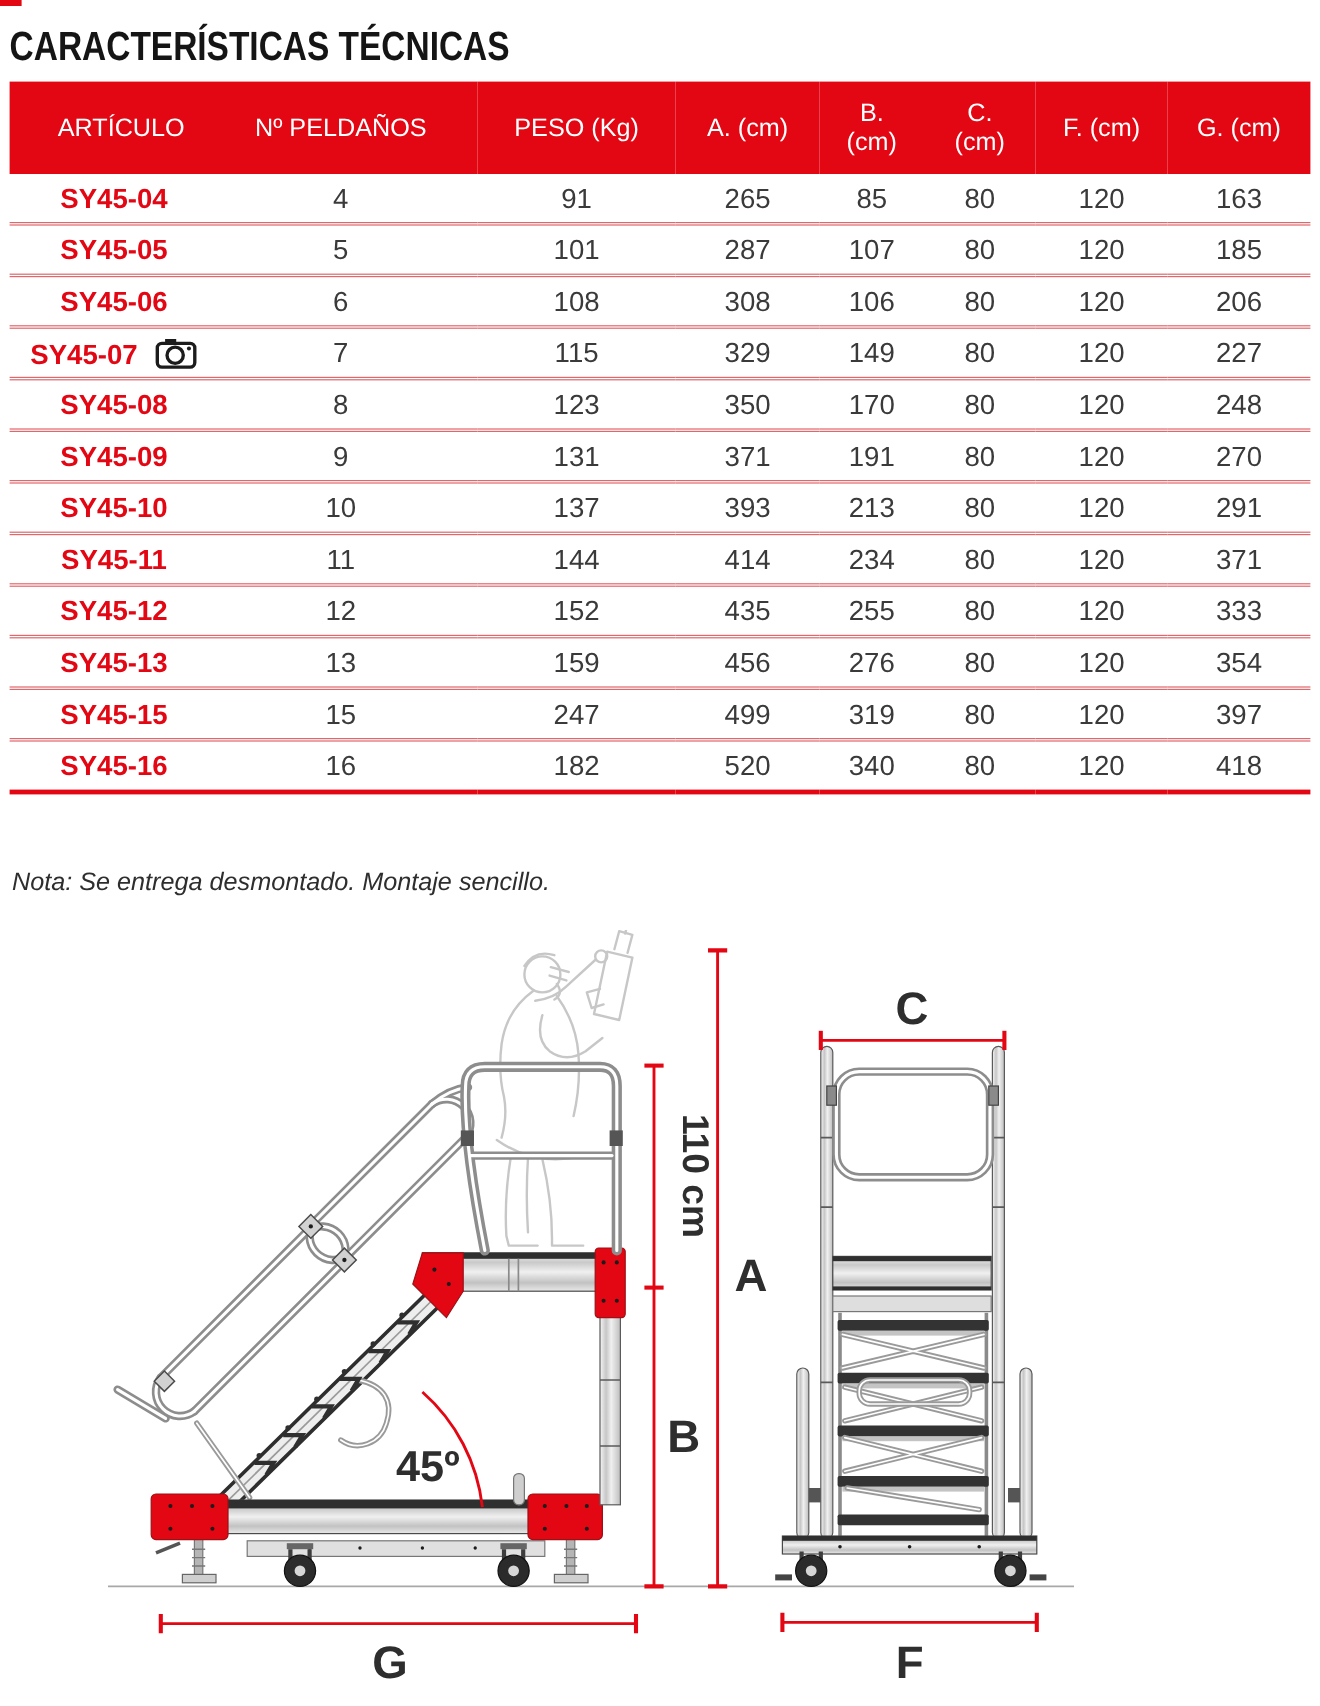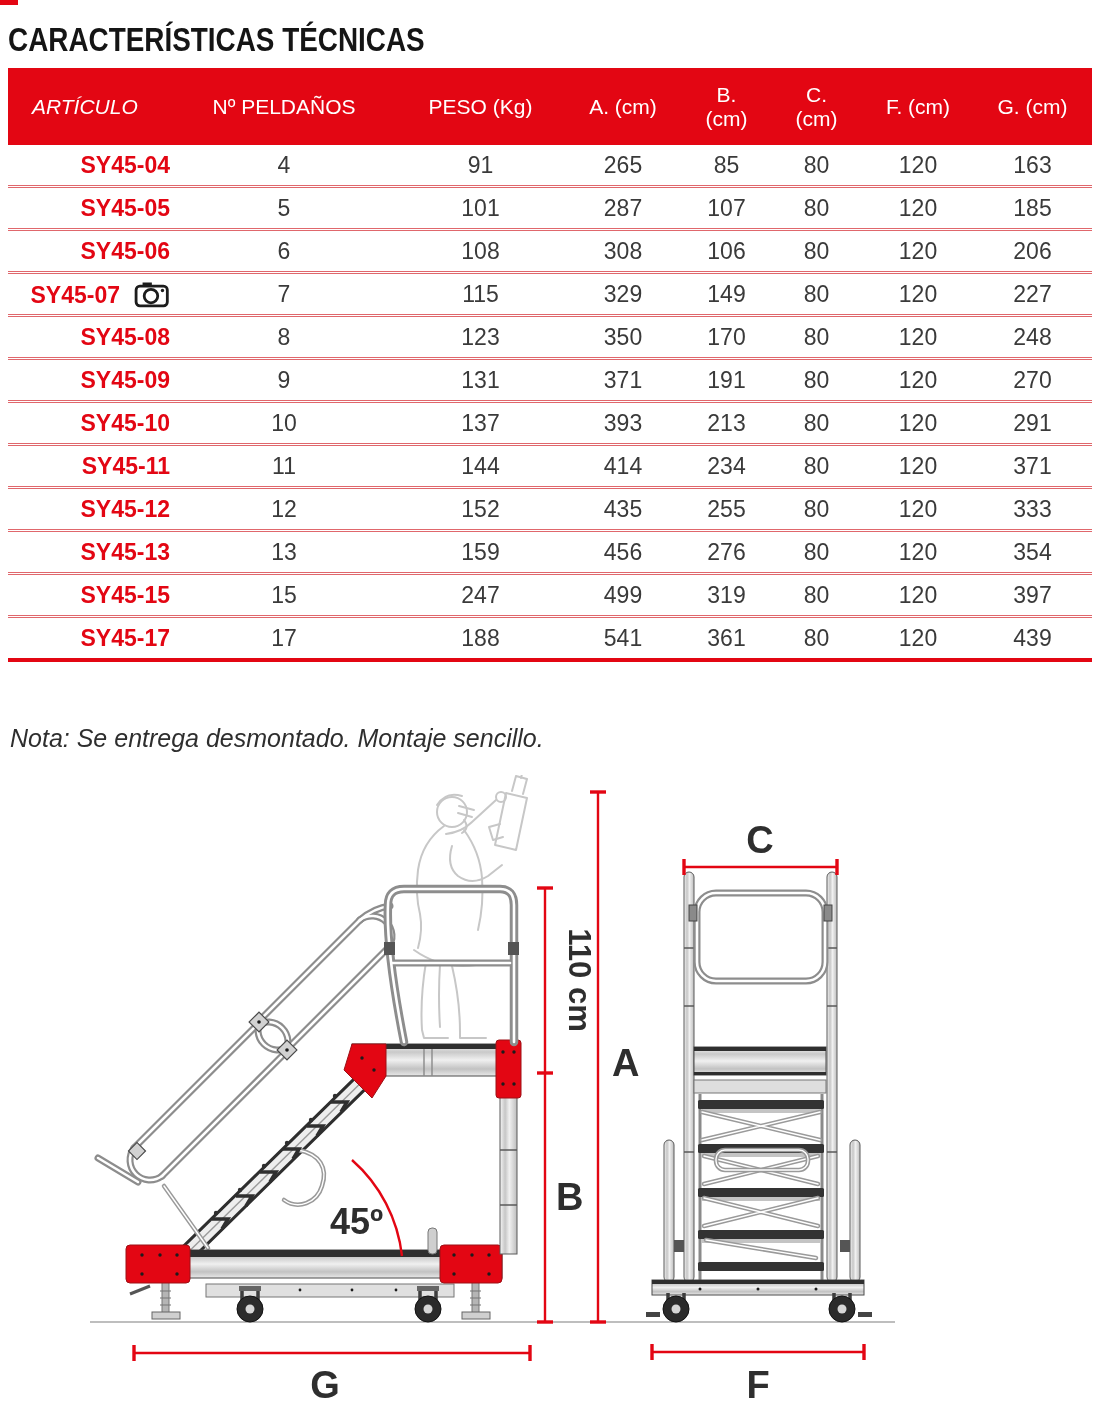--- a/index.html
+++ b/index.html
@@ -15,32 +15,32 @@
   }
   table.spec{
     position:absolute;top:68px;left:8px;width:1084px;
     border-collapse:collapse;table-layout:fixed;
   }
   table.spec thead th{
     background:#E30613;color:#ffffff;font-weight:normal;font-size:21px;
     height:77px;vertical-align:middle;text-align:center;
     white-space:pre-line;line-height:1.12;padding:0;
   }
-  table.spec thead th.first{text-align:left;padding-left:24px;font-style:italic;}
+  table.spec thead th.first{text-align:center;padding-left:24px;}
   table.spec tbody td{
     height:40px;text-align:center;font-size:23px;color:#3a3a3a;
     border-bottom:3px double #E0676C;padding:0;vertical-align:middle;
   }
-  table.spec tbody td.first{text-align:right;padding-left:12px;}
+  table.spec tbody td.first{text-align:center;padding-left:12px;}
   table.spec tbody tr:last-child td{border-bottom:4px solid #E30613;}
   .code{color:#E30613;font-weight:bold;font-size:23px;}
   .cam{display:inline-block;margin-left:14px;vertical-align:-5px;line-height:0;}
   .note{
     position:absolute;top:724px;left:10px;margin:0;
-    font-style:italic;font-size:25px;color:#2e2e2e;
+    font-style:italic;font-size:21px;color:#2e2e2e;
   }
   svg.diagram{position:absolute;top:775px;left:0;}
   
   .to{fill:none;stroke:#8d8d8d;stroke-width:7;stroke-linecap:round;stroke-linejoin:round}
   .tw{stroke-width:8.5}
   .ti{fill:none;stroke:#ffffff;stroke-width:2.6;stroke-linecap:round;stroke-linejoin:round}
   .br{fill:none;stroke:#9a9a9a;stroke-width:4.5;stroke-linecap:round}
   .bi{fill:none;stroke:#ffffff;stroke-width:1.4;stroke-linecap:round}
   .red{fill:#E30613;stroke:#9d1016;stroke-width:1}
   .dim{stroke:#E30613;stroke-width:2.4;fill:none}
@@ -222,29 +222,29 @@
       <td>15</td>
       <td>247</td>
       <td>499</td>
       <td>319</td>
       <td>80</td>
       <td>120</td>
       <td>397</td>
     </tr>
       <tr>
       <td class="first">
-        <span class="code">SY45-17</span>
-      </td>
-      <td>17</td>
-      <td>188</td>
-      <td>541</td>
-      <td>361</td>
-      <td>80</td>
-      <td>120</td>
-      <td>439</td>
+        <span class="code">SY45-16</span>
+      </td>
+      <td>16</td>
+      <td>182</td>
+      <td>520</td>
+      <td>340</td>
+      <td>80</td>
+      <td>120</td>
+      <td>418</td>
     </tr>
     </tbody>
 </table>
 
 <p class="note">Nota: Se entrega desmontado. Montaje sencillo.</p>
 
 <svg class="diagram" width="1100" height="647" viewBox="0 775 1100 647">
   <defs>
     <linearGradient id="mh" x1="0" y1="0" x2="0" y2="1">
       <stop offset="0" stop-color="#f5f5f5"></stop>

